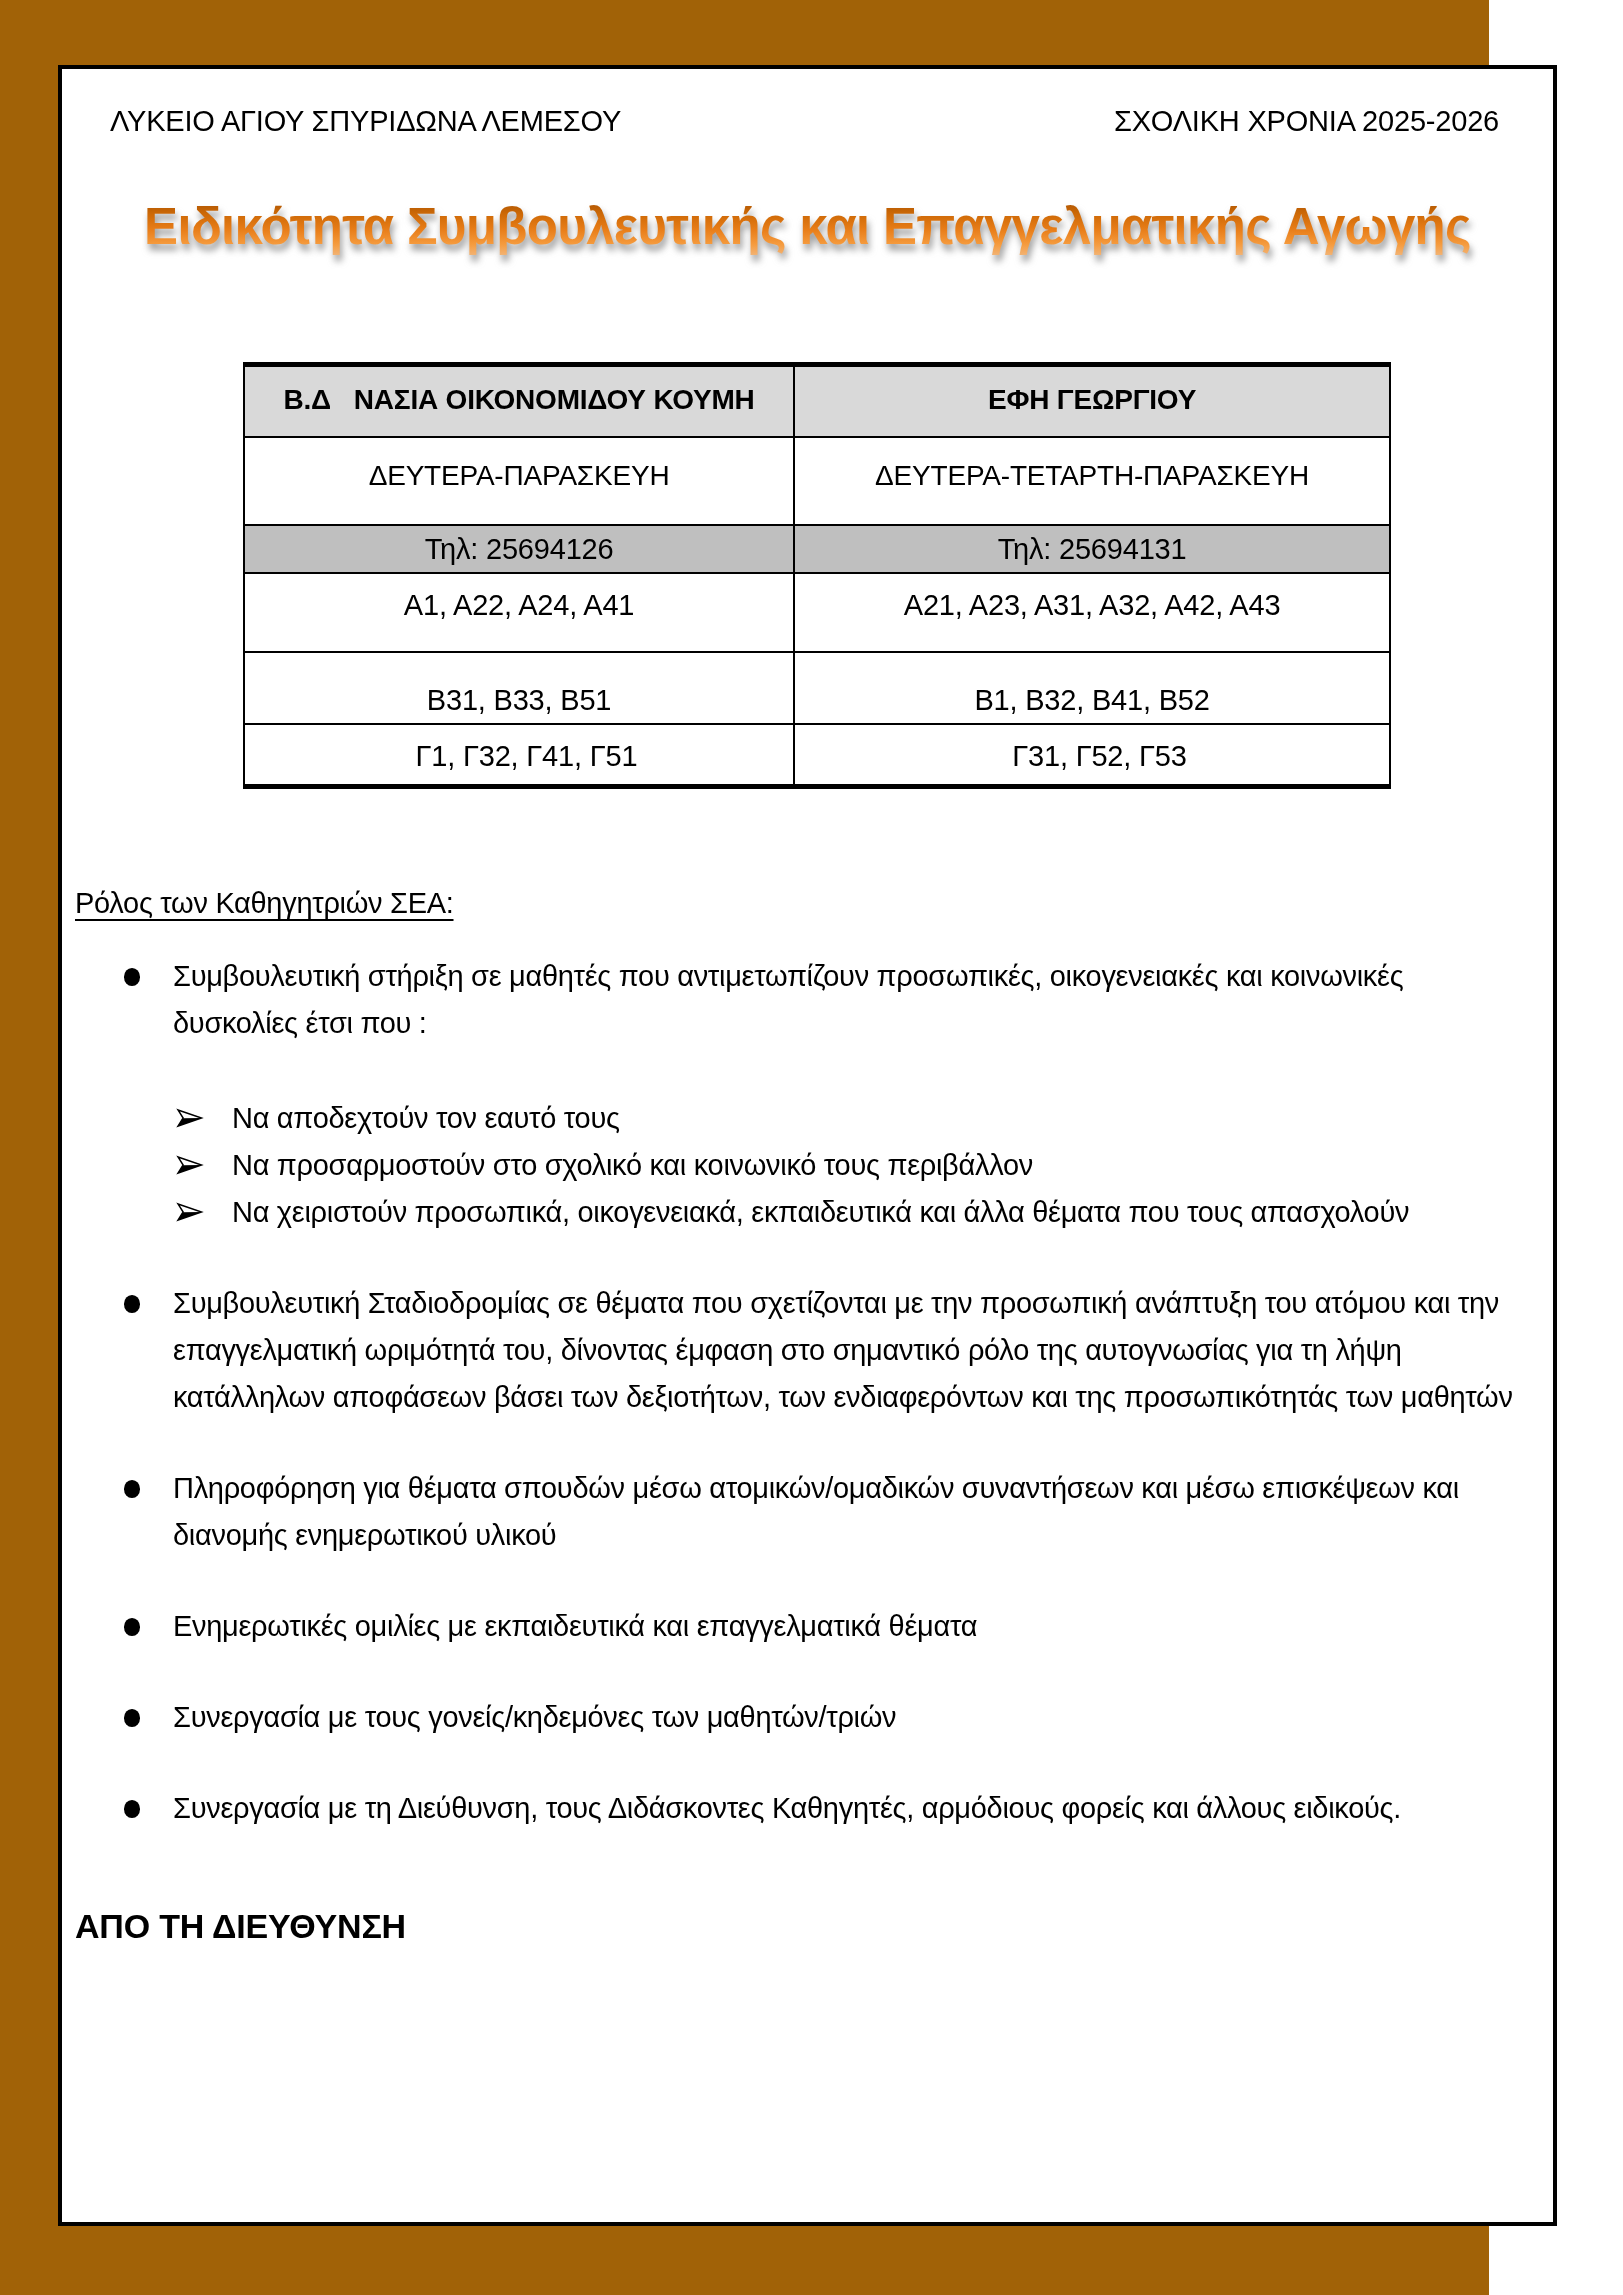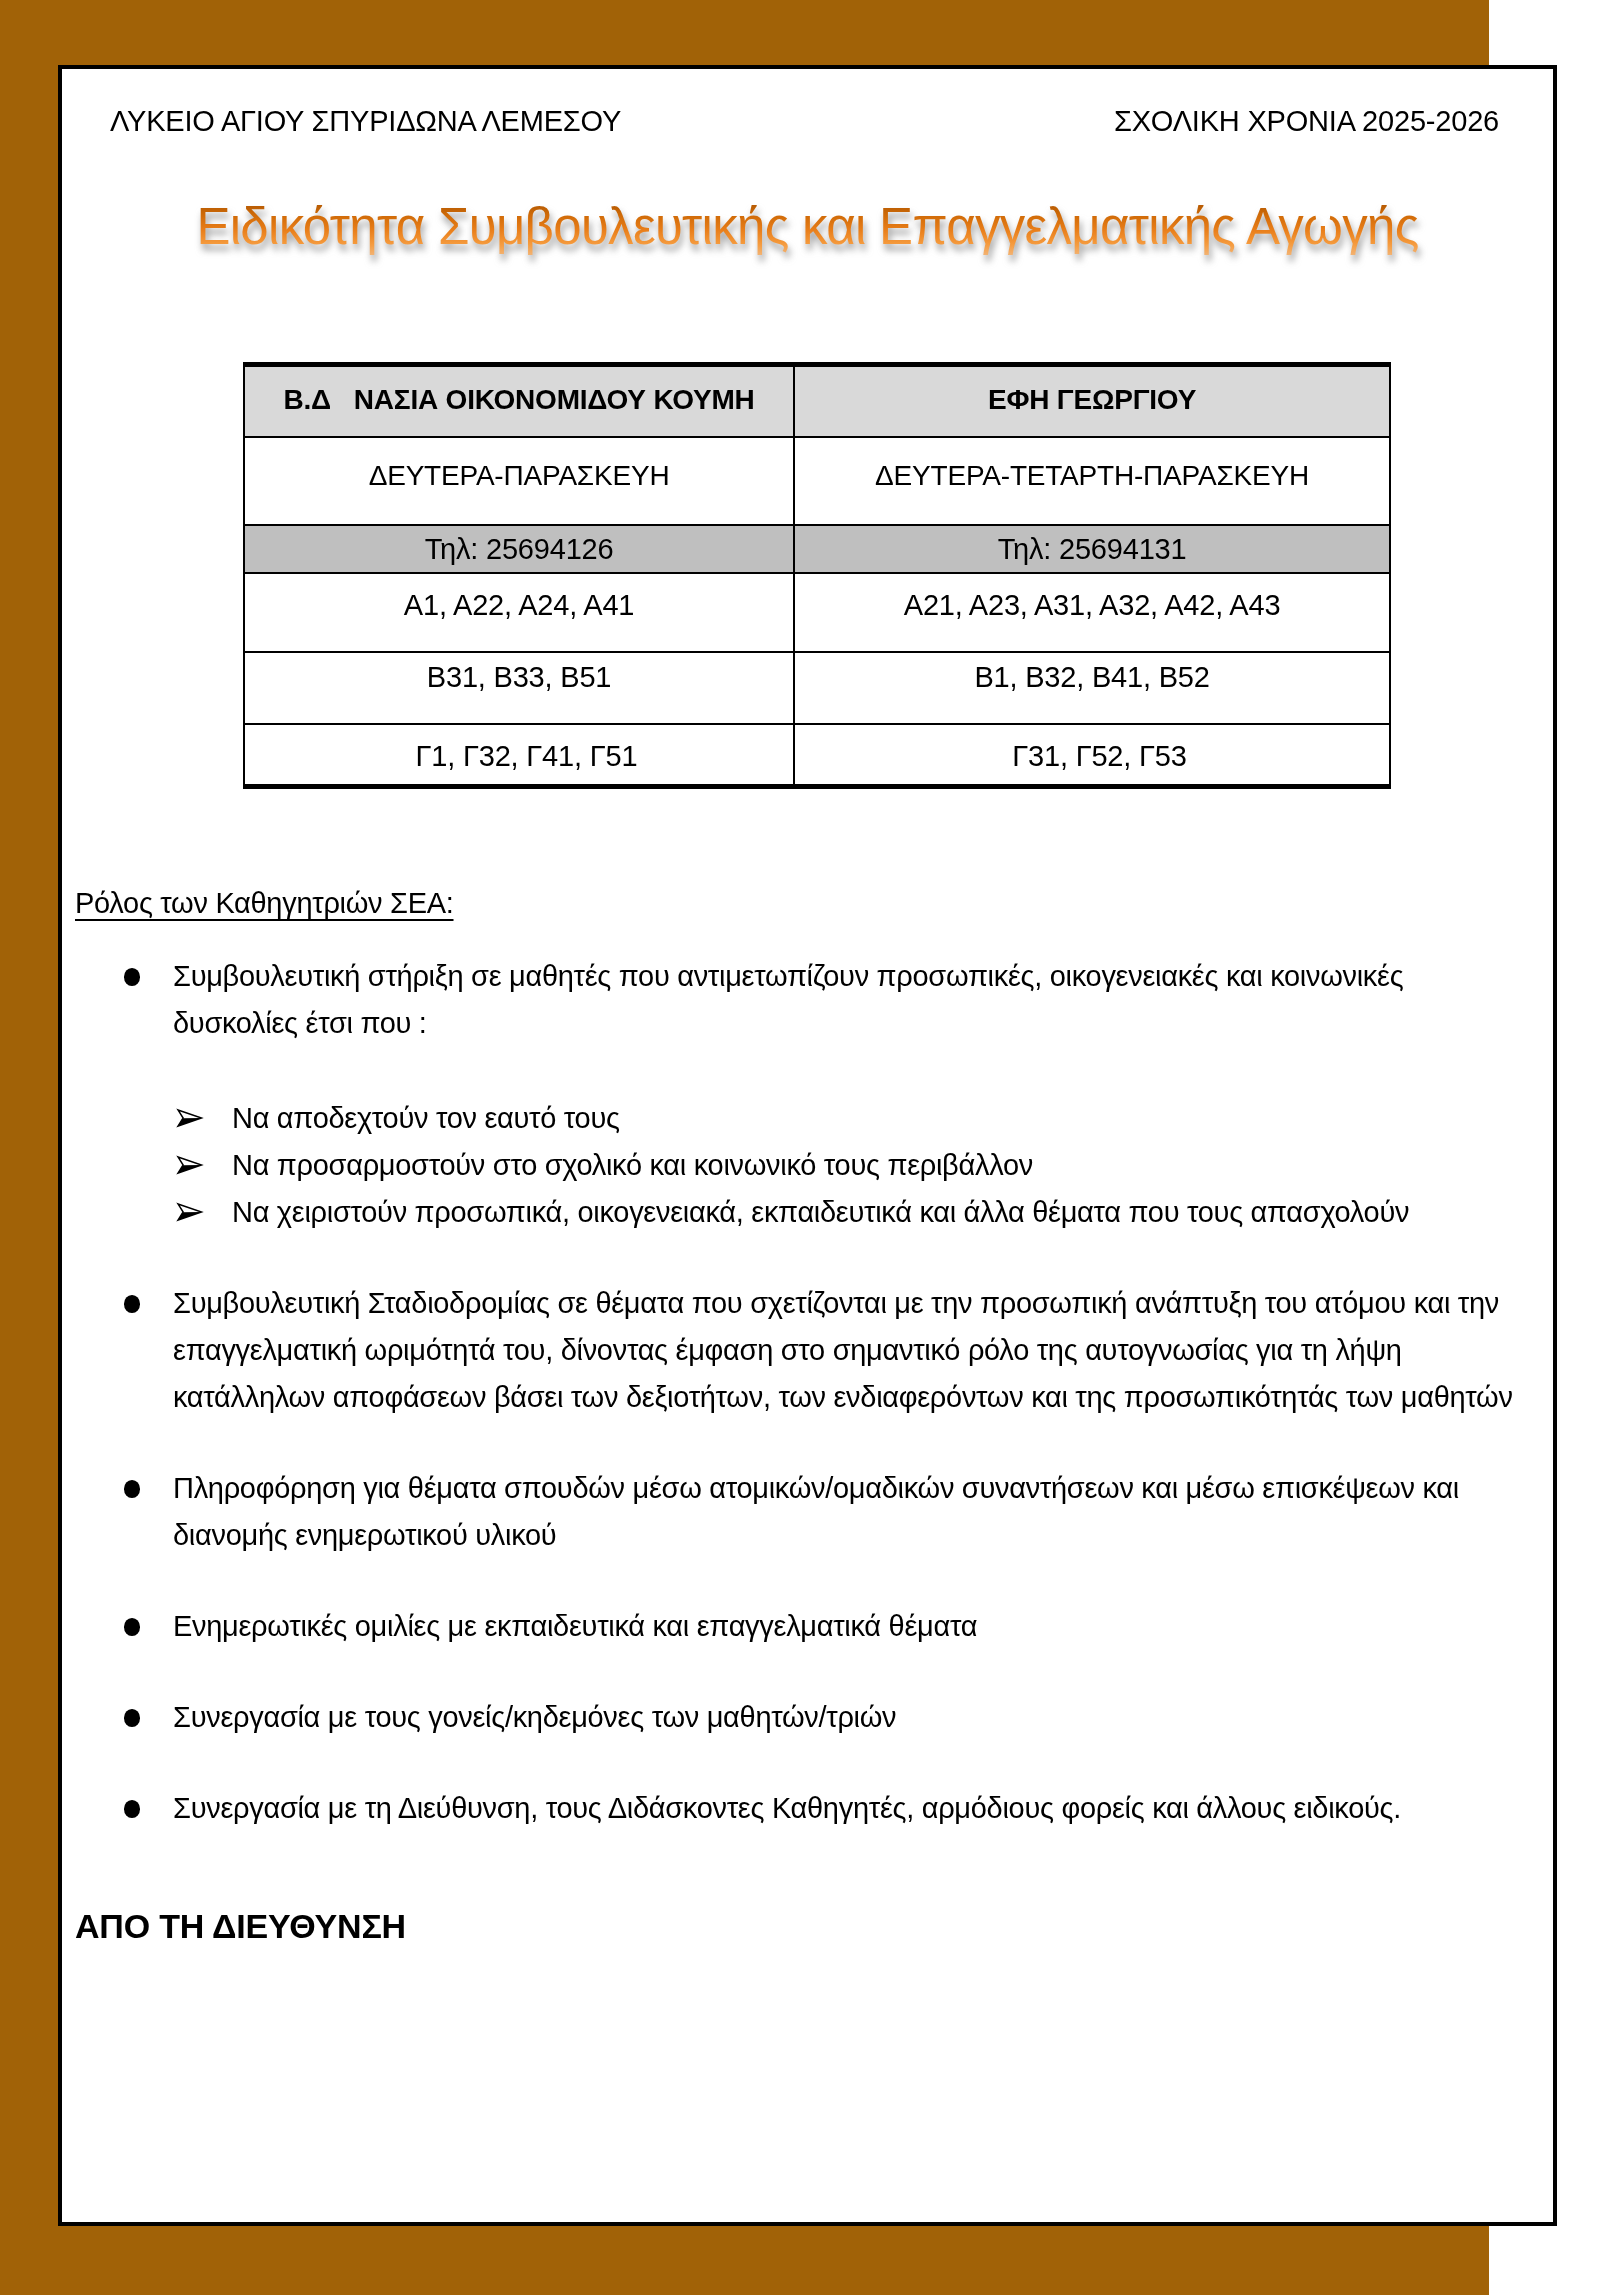--- a/index.html
+++ b/index.html
@@ -29,21 +29,21 @@
     line-height: 37px;
     letter-spacing: -0.2px;
   }
   
   .title {
     position: absolute;
     top: 128px; left: 0; right: 0;
     margin: 0;
     text-align: center;
     font-size: 51px;
-    font-weight: 400;
+    font-weight: 700;
     letter-spacing: -0.7px;
     white-space: nowrap;
     color: #E0740F;
     text-shadow: 2px 5.9px 5.9px rgba(110,110,110,0.65);
   }
   @supports ((-webkit-background-clip: text) or (background-clip: text)) {
     .title {
       background: linear-gradient(180deg, #a34f00 0%, #cf6a07 30%, #e87d18 55%, #f59b3e 80%, #f2b578 100%);
       -webkit-background-clip: text;
       background-clip: text;
@@ -69,21 +69,21 @@
     padding: 0 5.2px;
     font-size: 29px;
     line-height: 37px;
     letter-spacing: -0.2px;
     overflow: hidden;
   }
   .r-name td  { height: 72px; padding-top: 14.4px; font-weight: 700; font-size: 28px; background: #D9D9D9; white-space: pre-wrap; }
   .r-days td  { height: 88px; padding-top: 19.6px; font-size: 28px; }
   .r-tel  td  { height: 48px;  padding-top: 5.2px;  background: #BFBFBF; }
   .r-a    td  { height: 79px; padding-top: 13px; }
-  .r-b    td  { height: 72px; padding-top: 6px; }
+  .r-b    td  { height: 72px; padding-top: 29px; }
   .r-c    td  { height: 63px;  padding-top: 13px; padding-left: 20px; }
   
   .content {
     position: absolute;
     top: 811px; left: 0; right: 0;
     padding: 0 20px 0 13px;
     font-size: 29px;
     line-height: 47px;
     letter-spacing: -0.3px;
   }

